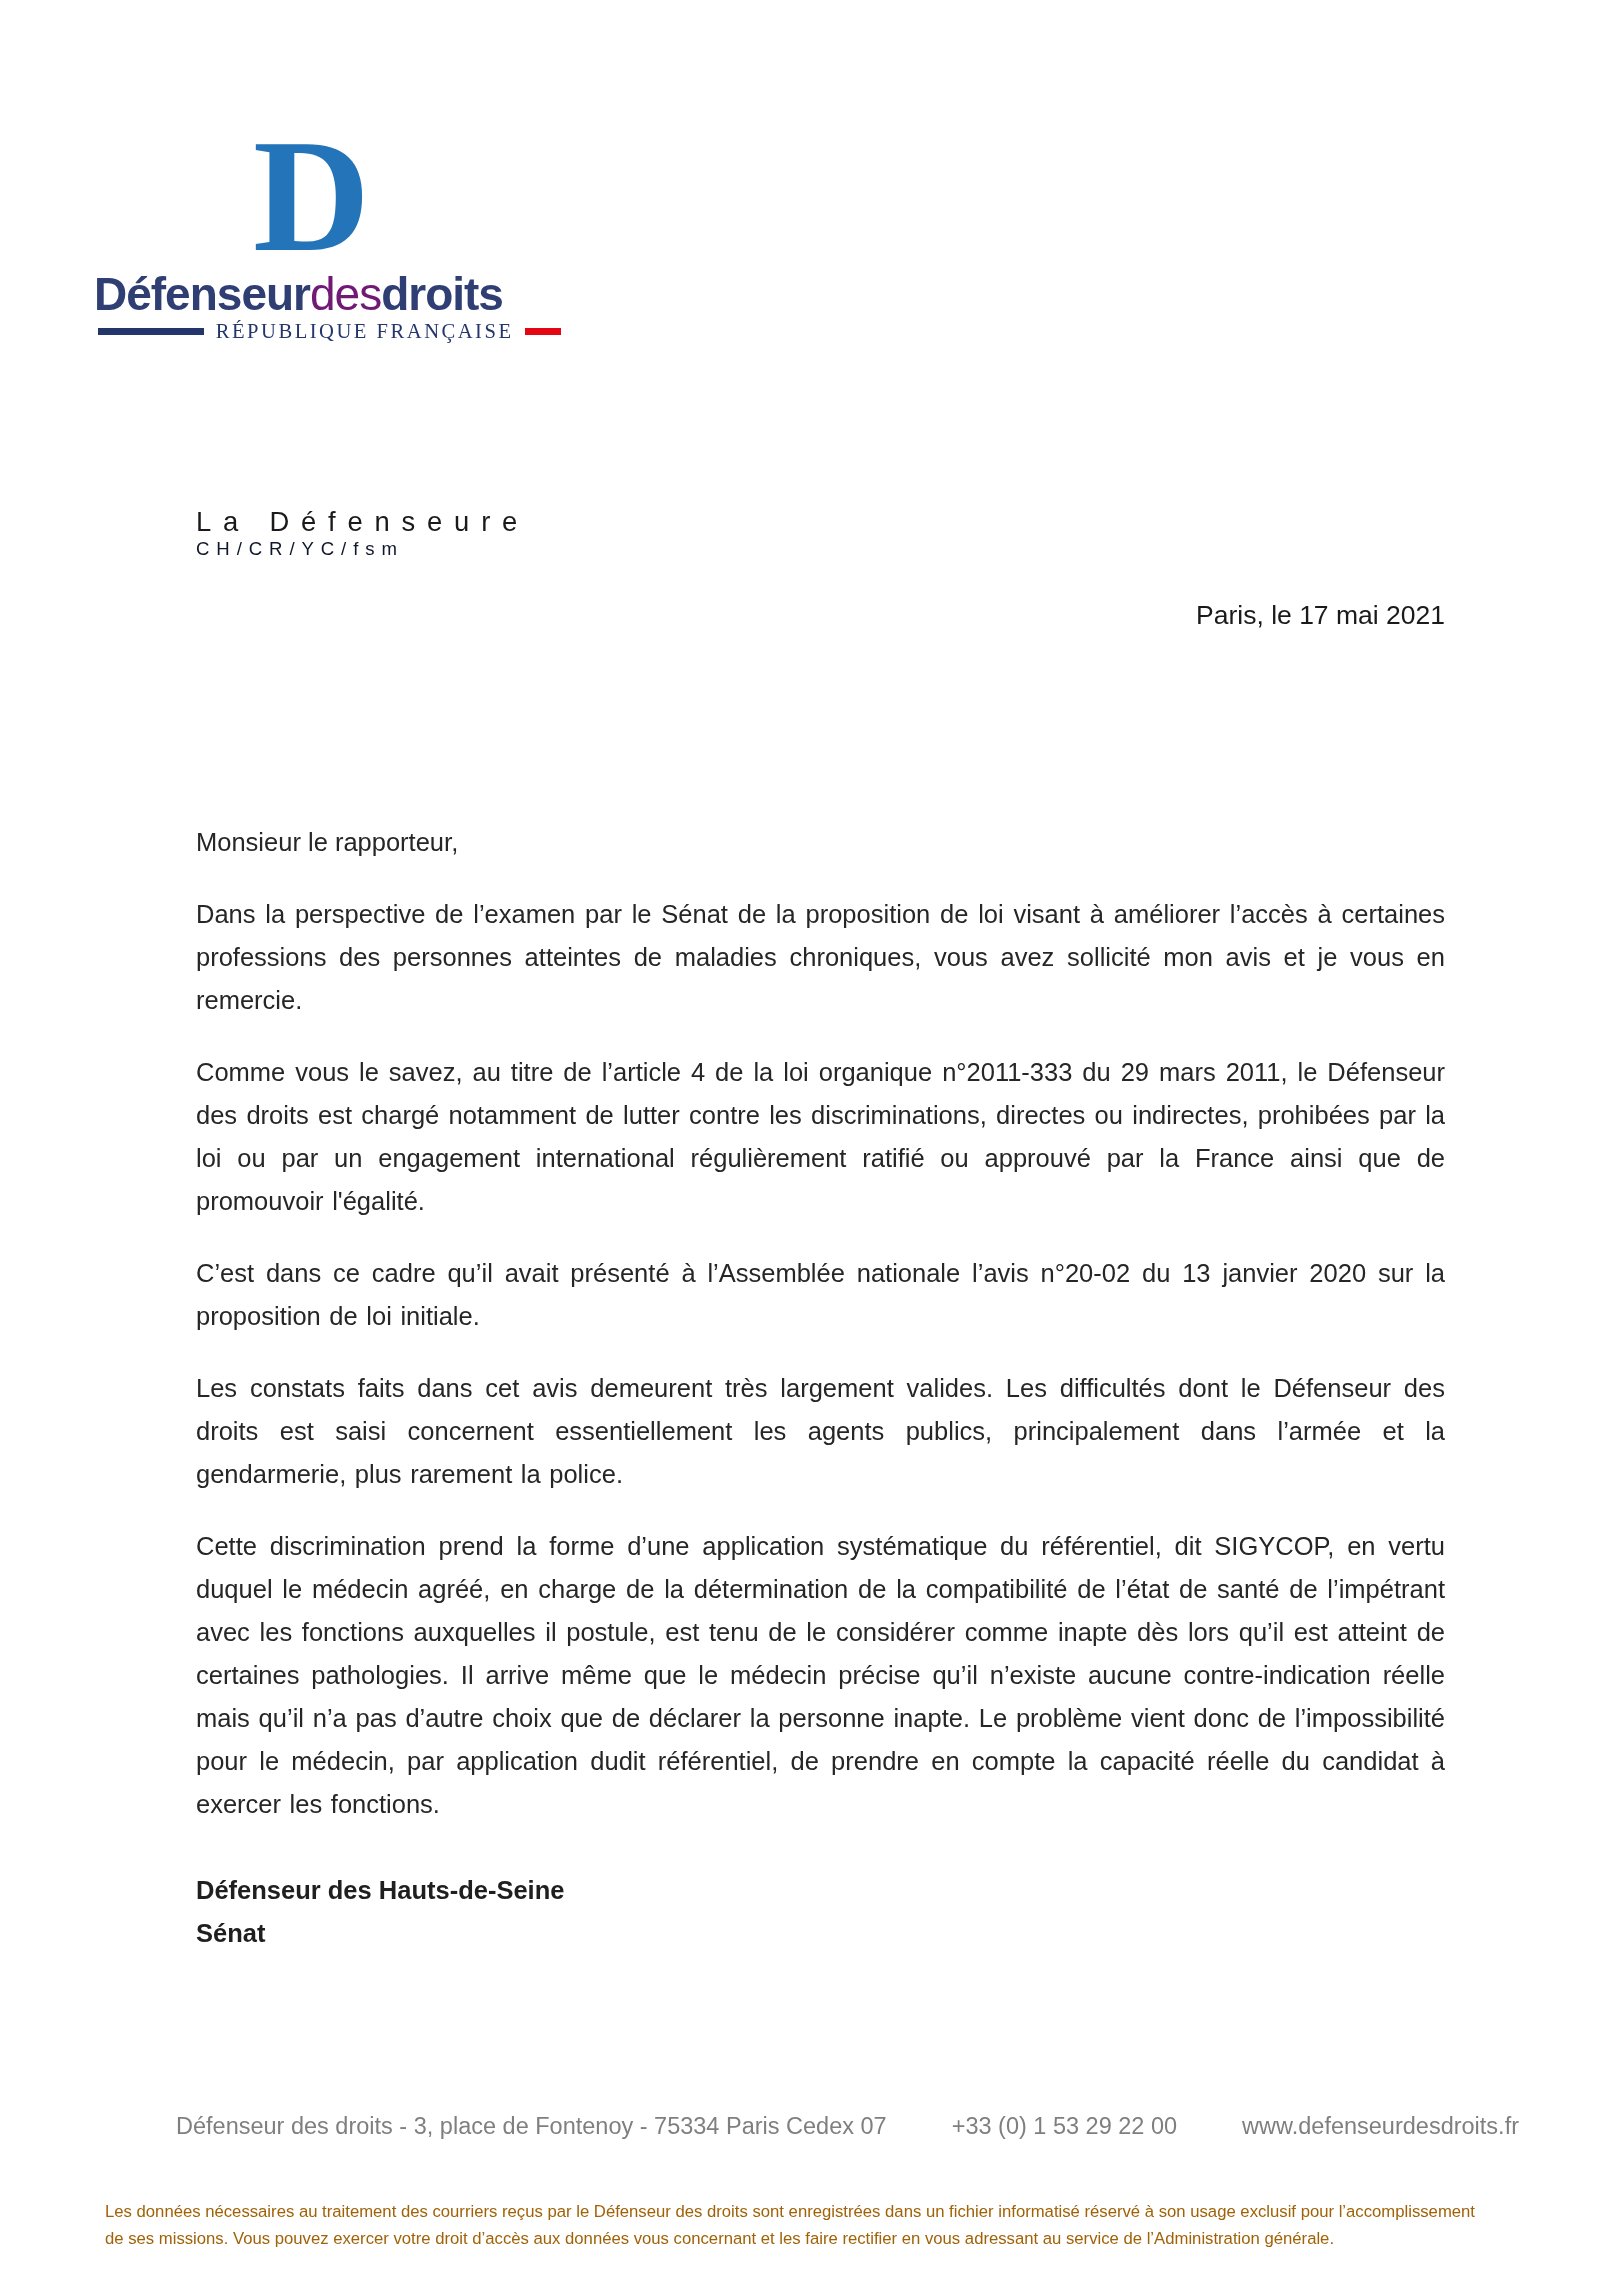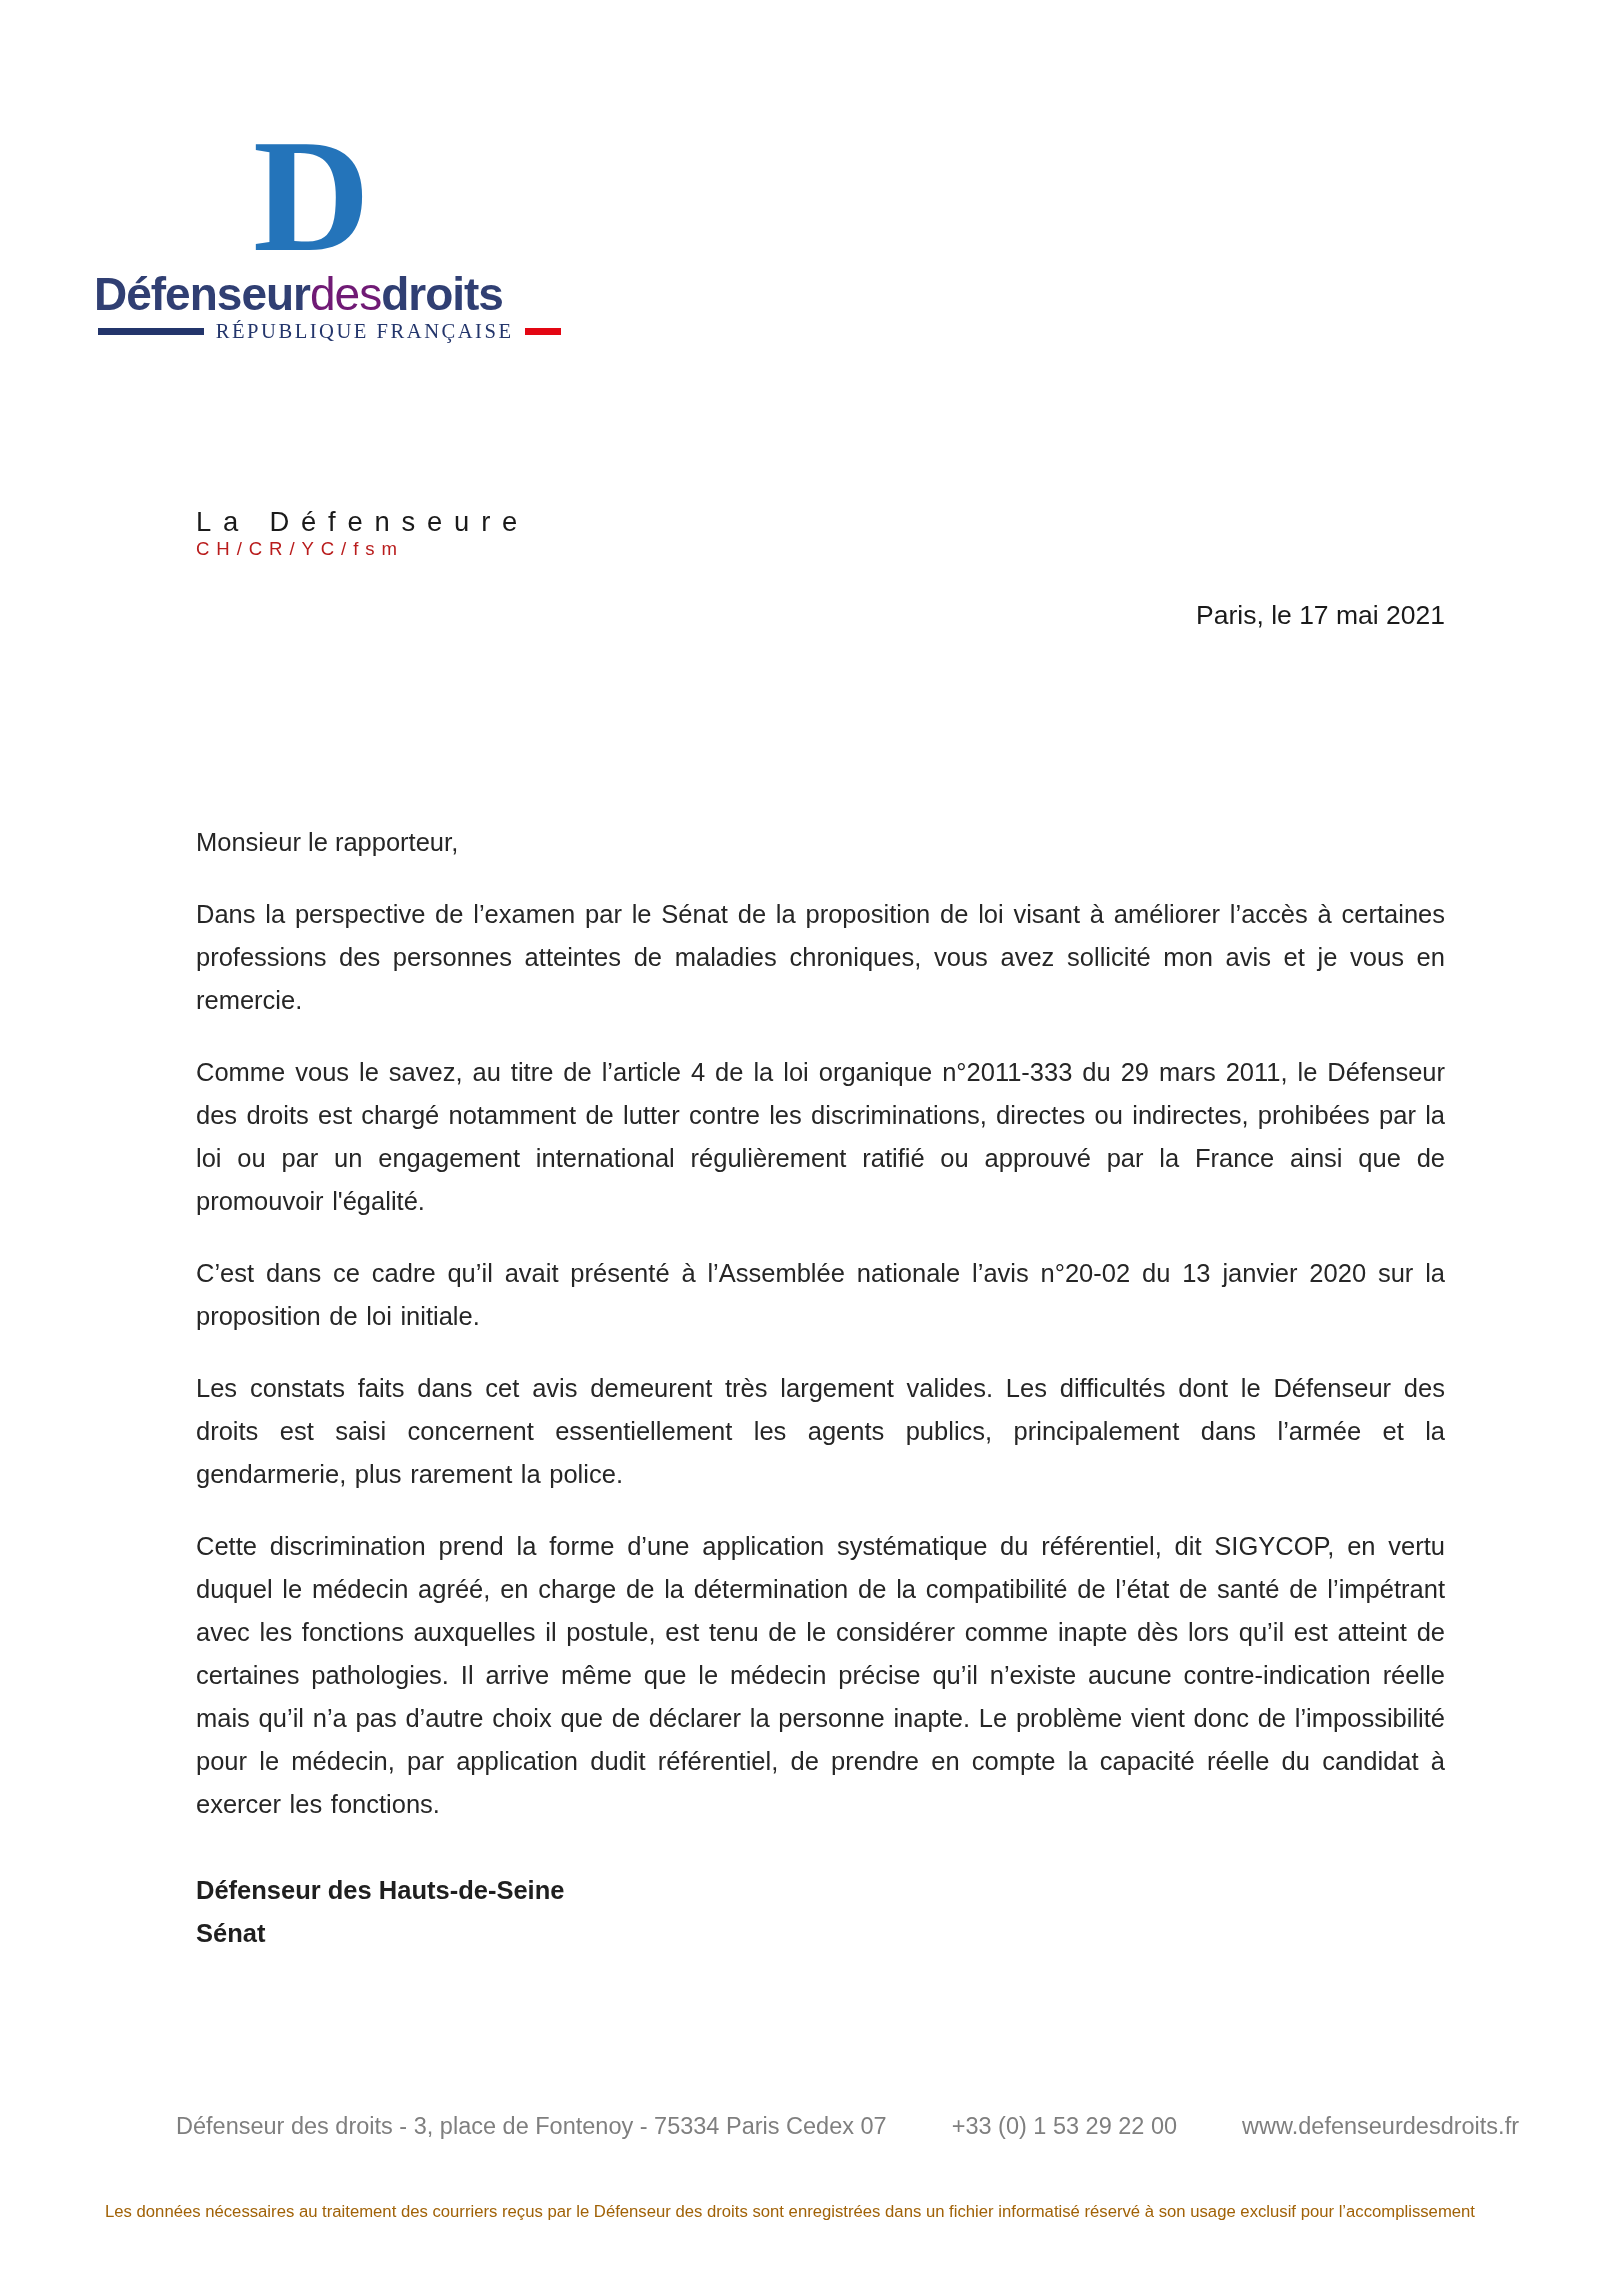--- a/index.html
+++ b/index.html
@@ -67,21 +67,21 @@
     color: #1a1a1a;
     white-space: nowrap;
     margin-top: 45px;
   }
   .reference {
     position: absolute;
     left: 196px;
     top: 538px;
     font-size: 18.6px;
     letter-spacing: 6.9px;
-    color: #b91c1c;
+    color: #0f172a;
     white-space: nowrap;
   }
   .dateline {
     position: absolute;
     top: 600px;
     right: 176px;
     font-size: 26.5px;
     color: #1a1a1a;
     white-space: nowrap;
   }
@@ -167,16 +167,17 @@
   </div>
 
   <div class="footer-line">
     <span>Défenseur des droits - 3, place de Fontenoy - 75334 Paris Cedex 07</span>
     <span>+33 (0) 1 53 29 22 00</span>
     <span>www.defenseurdesdroits.fr</span>
   </div>
 
   <div class="legal">
     <div>Les données nécessaires au traitement des courriers reçus par le Défenseur des droits sont enregistrées dans un fichier informatisé réservé à son usage exclusif pour l’accomplissement</div>
+    <div>de ses missions. Vous pouvez exercer votre droit d’accès aux données vous concernant et les faire rectifier en vous adressant au service de l’Administration générale.</div>
   </div>
 
 </div>
 
 
 </body></html>

